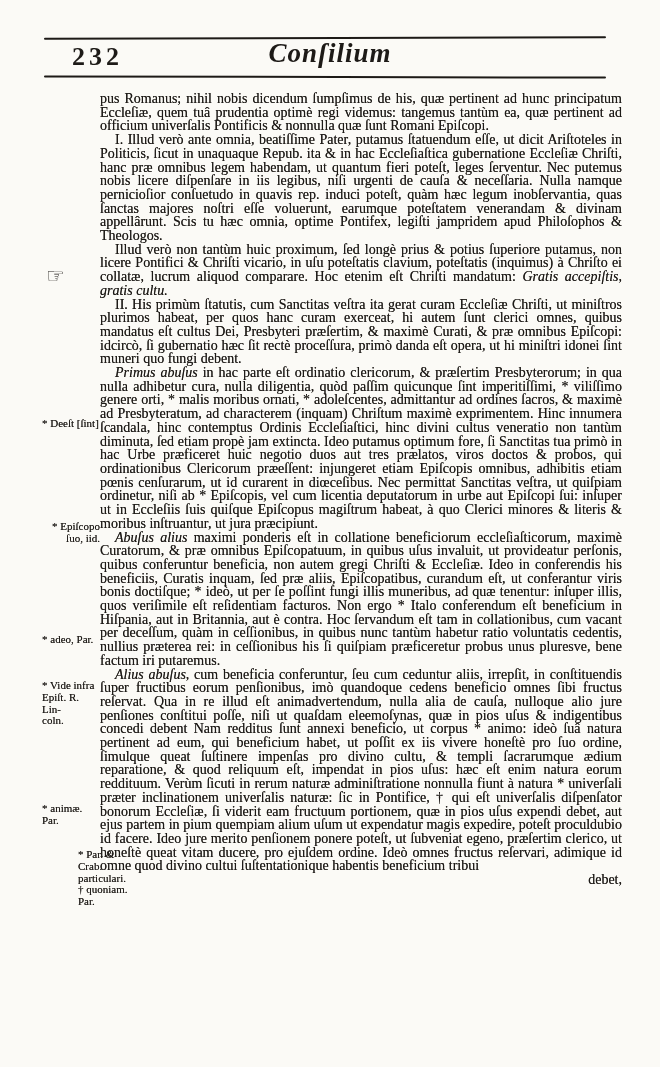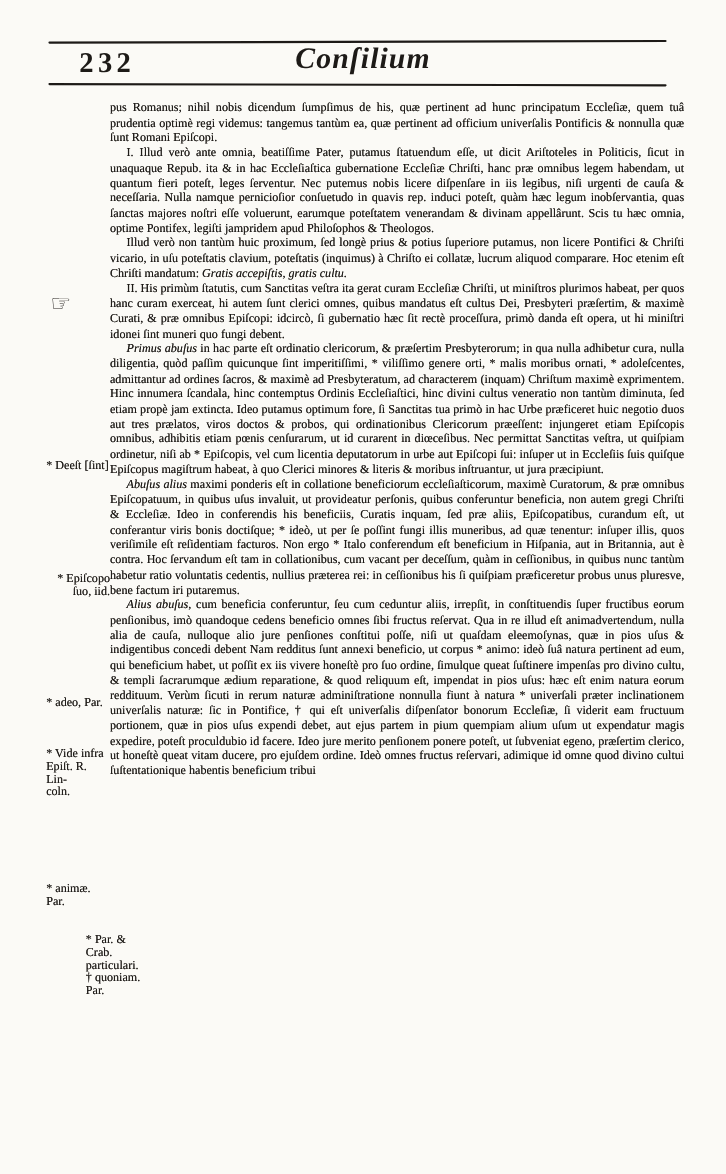--- a/index.html
+++ b/index.html
@@ -41,21 +41,21 @@
     font-size: 27px;
     font-weight: bold;
     letter-spacing: 1px;
   }
   .body-text {
     position: absolute;
     top: 92px;
     left: 100px;
     width: 522px;
     text-align: justify;
-    font-size: 11px;
+    font-size: 14px;
     line-height: 13.7px;
     text-shadow: 0 0 0.4px rgba(20,16,12,0.75);
   }
   .para { margin: 0; }
   .para.indent { text-indent: 15px; }
   .it { font-style: italic; }
   .catchword {
     text-align: right;
     margin: 0;
   }
@@ -119,15 +119,16 @@
     </div>
 
   <div class="body-text" id="body-text">
       <p class="para"><span>pus Romanus; nihil nobis dicendum ſumpſimus de his, quæ pertinent ad hunc principatum Eccleſiæ, quem tuâ prudentia optimè regi videmus: tangemus tantùm ea, quæ pertinent ad officium univerſalis Pontificis &amp; nonnulla quæ ſunt Romani Epiſcopi.</span></p>
       <p class="para indent"><span>I. Illud verò ante omnia, beatiſſime Pater, putamus ſtatuendum eſſe, ut dicit Ariſtoteles in Politicis, ſicut in unaquaque Repub. ita &amp; in hac Eccleſiaſtica gubernatione Eccleſiæ Chriſti, hanc præ omnibus legem habendam, ut quantum fieri poteſt, leges ſerventur. Nec putemus nobis licere diſpenſare in iis legibus, niſi urgenti de cauſa &amp; neceſſaria. Nulla namque pernicioſior conſuetudo in quavis rep. induci poteſt, quàm hæc legum inobſervantia, quas ſanctas majores noſtri eſſe voluerunt, earumque poteſtatem venerandam &amp; divinam appellârunt. Scis tu hæc omnia, optime Pontifex, legiſti jampridem apud Philoſophos &amp; Theologos.</span></p>
       <p class="para indent"><span>Illud verò non tantùm huic proximum, ſed longè prius &amp; potius ſuperiore putamus, non licere Pontifici &amp; Chriſti vicario, in uſu poteſtatis clavium, poteſtatis (inquimus) à Chriſto ei collatæ, lucrum aliquod comparare. Hoc etenim eſt Chriſti mandatum: </span><span class="it">Gratis accepiſtis, gratis cultu.</span></p>
       <p class="para indent"><span>II. His primùm ſtatutis, cum Sanctitas veſtra ita gerat curam Eccleſiæ Chriſti, ut miniſtros plurimos habeat, per quos hanc curam exerceat, hi autem ſunt clerici omnes, quibus mandatus eſt cultus Dei, Presbyteri præſertim, &amp; maximè Curati, &amp; præ omnibus Epiſcopi: idcircò, ſi gubernatio hæc ſit rectè proceſſura, primò danda eſt opera, ut hi miniſtri idonei ſint muneri quo fungi debent.</span></p>
       <p class="para indent"><span class="it">Primus abuſus</span><span> in hac parte eſt ordinatio clericorum, &amp; præſertim Presbyterorum; in qua nulla adhibetur cura, nulla diligentia, quòd paſſim quicunque ſint imperitiſſimi, * viliſſimo genere orti, * malis moribus ornati, * adoleſcentes, admittantur ad ordines ſacros, &amp; maximè ad Presbyteratum, ad characterem (inquam) Chriſtum maximè exprimentem. Hinc innumera ſcandala, hinc contemptus Ordinis Eccleſiaſtici, hinc divini cultus veneratio non tantùm diminuta, ſed etiam propè jam extincta. Ideo putamus optimum fore, ſi Sanctitas tua primò in hac Urbe præficeret huic negotio duos aut tres prælatos, viros doctos &amp; probos, qui ordinationibus Clericorum præeſſent: injungeret etiam Epiſcopis omnibus, adhibitis etiam pœnis cenſurarum, ut id curarent in diœceſibus. Nec permittat Sanctitas veſtra, ut quiſpiam ordinetur, niſi ab * Epiſcopis, vel cum licentia deputatorum in urbe aut Epiſcopi ſui: inſuper ut in Eccleſiis ſuis quiſque Epiſcopus magiſtrum habeat, à quo Clerici minores &amp; literis &amp; moribus inſtruantur, ut jura præcipiunt.</span></p>
       <p class="para indent"><span class="it">Abuſus alius</span><span> maximi ponderis eſt in collatione beneficiorum eccleſiaſticorum, maximè Curatorum, &amp; præ omnibus Epiſcopatuum, in quibus uſus invaluit, ut provideatur perſonis, quibus conferuntur beneficia, non autem gregi Chriſti &amp; Eccleſiæ. Ideo in conferendis his beneficiis, Curatis inquam, ſed præ aliis, Epiſcopatibus, curandum eſt, ut conferantur viris bonis doctiſque; * ideò, ut per ſe poſſint fungi illis muneribus, ad quæ tenentur: inſuper illis, quos veriſimile eſt reſidentiam facturos. Non ergo * Italo conferendum eſt beneficium in Hiſpania, aut in Britannia, aut è contra. Hoc ſervandum eſt tam in collationibus, cum vacant per deceſſum, quàm in ceſſionibus, in quibus nunc tantùm habetur ratio voluntatis cedentis, nullius præterea rei: in ceſſionibus his ſi quiſpiam præficeretur probus unus pluresve, bene factum iri putaremus.</span></p>
       <p class="para indent"><span class="it">Alius abuſus</span><span>, cum beneficia conferuntur, ſeu cum ceduntur aliis, irrepſit, in conſtituendis ſuper fructibus eorum penſionibus, imò quandoque cedens beneficio omnes ſibi fructus reſervat. Qua in re illud eſt animadvertendum, nulla alia de cauſa, nulloque alio jure penſiones conſtitui poſſe, niſi ut quaſdam eleemoſynas, quæ in pios uſus &amp; indigentibus concedi debent Nam redditus ſunt annexi beneficio, ut corpus * animo: ideò ſuâ natura pertinent ad eum, qui beneficium habet, ut poſſit ex iis vivere honeſtè pro ſuo ordine, ſimulque queat ſuſtinere impenſas pro divino cultu, &amp; templi ſacrarumque ædium reparatione, &amp; quod reliquum eſt, impendat in pios uſus: hæc eſt enim natura eorum reddituum. Verùm ſicuti in rerum naturæ adminiſtratione nonnulla fiunt à natura * univerſali præter inclinationem univerſalis naturæ: ſic in Pontifice, † qui eſt univerſalis diſpenſator bonorum Eccleſiæ, ſi viderit eam fructuum portionem, quæ in pios uſus expendi debet, aut ejus partem in pium quempiam alium uſum ut expendatur magis expedire, poteſt proculdubio id facere. Ideo jure merito penſionem ponere poteſt, ut ſubveniat egeno, præſertim clerico, ut honeſtè queat vitam ducere, pro ejuſdem ordine. Ideò omnes fructus reſervari, adimique id omne quod divino cultui ſuſtentationique habentis beneficium tribui</span></p>
+      <p class="catchword">debet,</p>
     </div>
 
 </div>
 
 </body></html>

